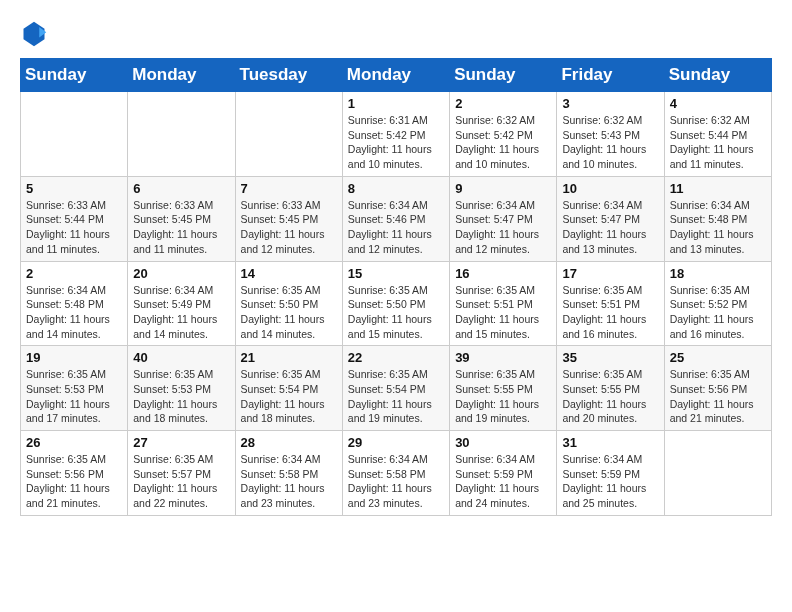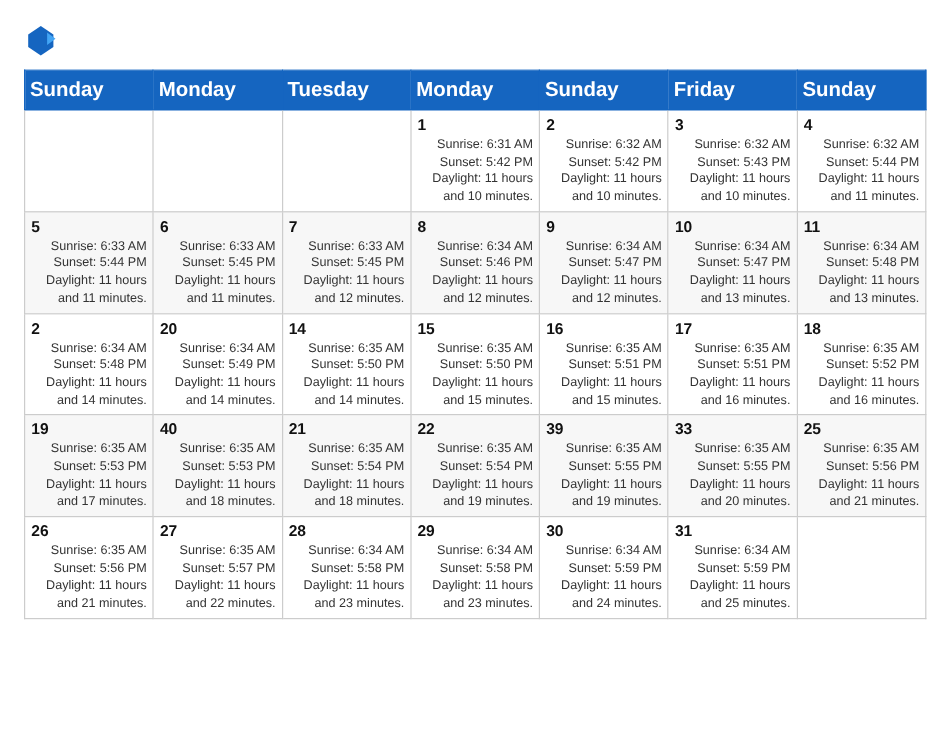--- a/index.html
+++ b/index.html
@@ -65,21 +65,20 @@
     .day-number {
       font-weight: bold;
       font-size: 13px;
       color: #111;
       margin-bottom: 2px;
     }
     .day-info {
       color: #333;
       font-size: 10.5px;
       line-height: 1.4;
-      text-align: right;
     }
     .empty-cell {
       background: #fff !important;
     }
   </style>
 </head>
 <body>
 
 <div class="header">
   <div class="logo">
@@ -280,21 +279,21 @@
 and 19 minutes.</div>
         </td>
         <td>
           <div class="day-number">39</div>
           <div class="day-info" style="white-space: pre-line;">Sunrise: 6:35 AM
 Sunset: 5:55 PM
 Daylight: 11 hours
 and 19 minutes.</div>
         </td>
         <td>
-          <div class="day-number">33</div>
+          <div class="day-number">35</div>
           <div class="day-info" style="white-space: pre-line;">Sunrise: 6:35 AM
 Sunset: 5:55 PM
 Daylight: 11 hours
 and 20 minutes.</div>
         </td>
         <td>
           <div class="day-number">25</div>
           <div class="day-info" style="white-space: pre-line;">Sunrise: 6:35 AM
 Sunset: 5:56 PM
 Daylight: 11 hours

